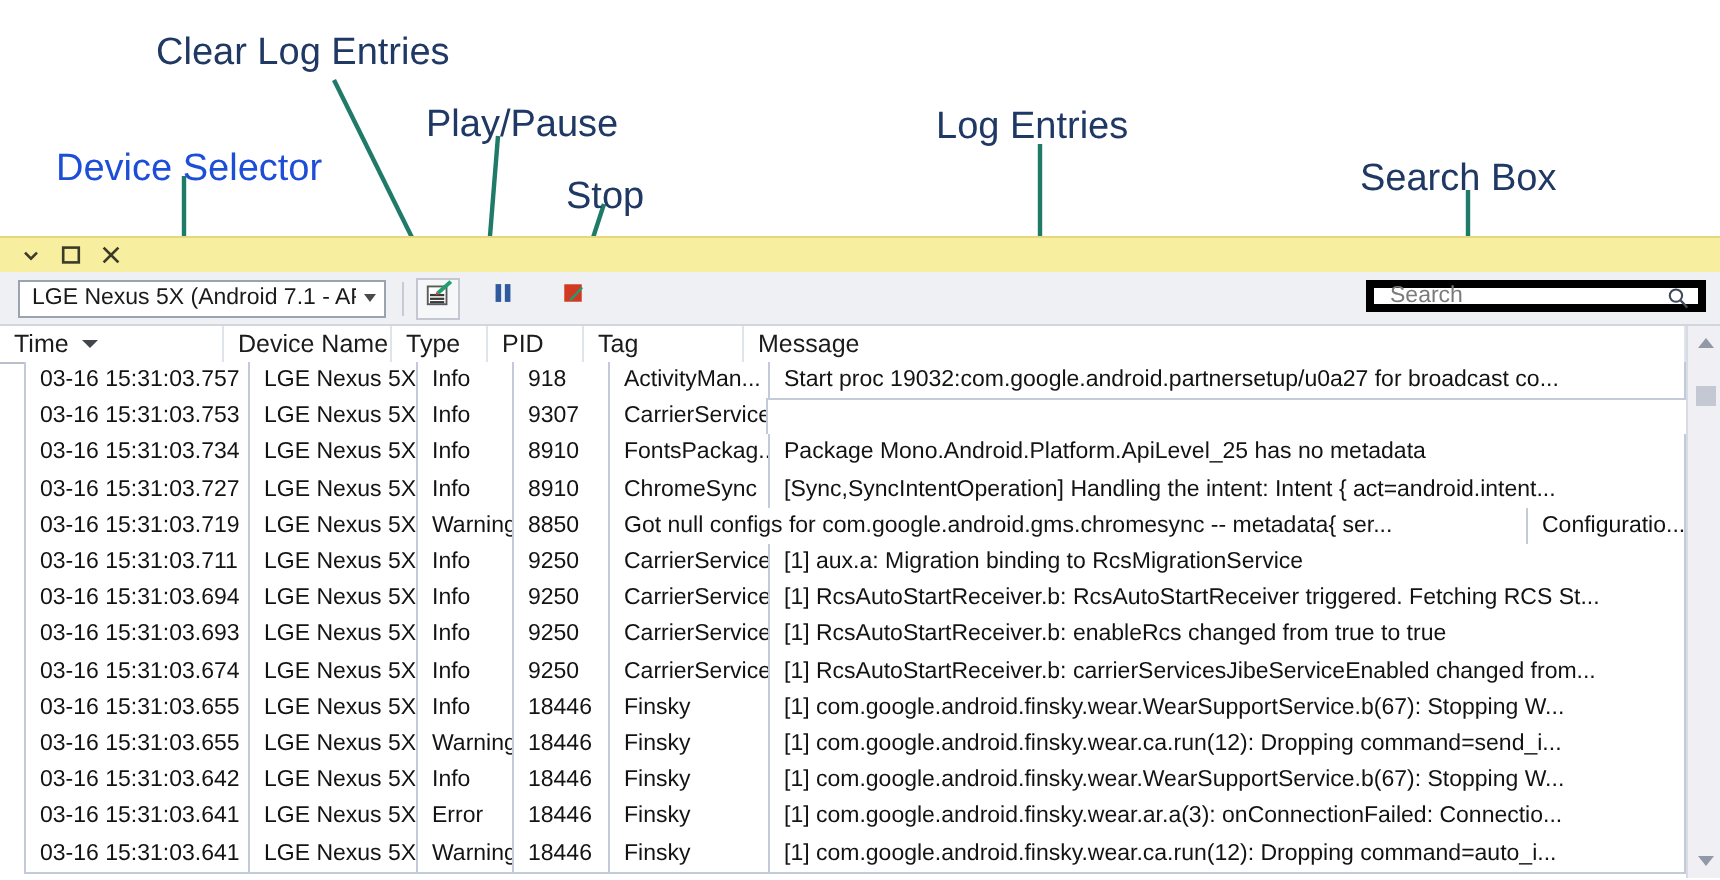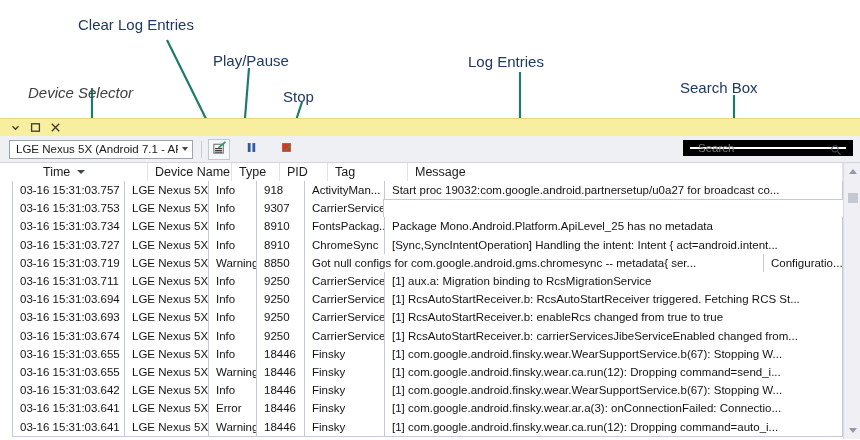--- a/index.html
+++ b/index.html
@@ -10,21 +10,21 @@
     overflow:hidden;
     position:relative;
   }
 
   
   #annotations{position:absolute;left:0;top:0;width:860px;height:440px;pointer-events:none;}
   .anno-label{
     position:absolute;
     color:#1f3864;
     font-family:"Liberation Sans", sans-serif;
-    font-size:15px;
+    font-size:19px;
     white-space:nowrap;
     letter-spacing:0px;
   }
 
   
   #device-log-window{
     position:absolute;left:0;top:118px;width:860px;height:322px;
     background:#ffffff;
     box-sizing:border-box;
   }
@@ -74,21 +74,21 @@
   .tbtn{
     width:22px;height:21px;
     display:flex;align-items:center;justify-content:center;
     box-sizing:border-box;
   }
   .tbtn.framed{border:1px solid #c3c7d1;background:#f6f7f9;}
 
   .search-wrap{
     position:absolute;right:7px;top:4px;
     width:170px;height:16px;
-    background:#ffffff;border:7px solid #000000;
+    background:#ffffff;border:4px solid #000000;
     box-sizing:border-box;
     display:flex;align-items:center;
     padding:0 4px 0 6px;
   }
   .search-wrap input{
     border:0;outline:0;flex:1;width:100%;
     font-size:11.5px;color:#222;
     font-family:"Liberation Sans", sans-serif;
     background:transparent;
   }
@@ -103,21 +103,20 @@
     display:flex;
     box-sizing:border-box;
   }
   .grid-main{flex:1;min-width:0;overflow:hidden;}
 
   .hdr{
     display:flex;height:19px;align-items:stretch;
     background:#ffffff;
     border-bottom:1px solid #b9c0cc;
     box-sizing:border-box;
-    margin-left:36px;
   }
   .hdr .hc{
     display:flex;align-items:center;
     font-size:12.5px;color:#1b1b1b;
     padding-left:7px;
     box-sizing:border-box;
     border-right:1px solid #dfe3ea;
     position:relative;
   }
   .hdr .hc .sortarrow{
@@ -183,21 +182,21 @@
     <line x1="167" y1="40" x2="219" y2="145"></line>
     <line x1="249" y1="68" x2="243" y2="143"></line>
     <line x1="302" y1="102" x2="288" y2="145"></line>
     <line x1="520" y1="72" x2="520" y2="248"></line>
     <line x1="734" y1="95" x2="734" y2="152"></line>
   </g>
 </svg>
 
 <div id="anno-labels">
     <div class="anno-label" style="left: 78px; top: 16px; color: rgb(31, 56, 100);">Clear Log Entries</div>
-    <div class="anno-label" style="left: 28px; top: 84px; color: #404040; font-style: italic;">Device Selector</div>
+    <div class="anno-label" style="left: 28px; top: 74px; color: #1d4ed8;">Device Selector</div>
     <div class="anno-label" style="left: 213px; top: 52px; color: rgb(31, 56, 100);">Play/Pause</div>
     <div class="anno-label" style="left: 283px; top: 88px; color: rgb(31, 56, 100);">Stop</div>
     <div class="anno-label" style="left: 468px; top: 53px; color: rgb(31, 56, 100);">Log Entries</div>
     <div class="anno-label" style="left: 680px; top: 79px; color: rgb(31, 56, 100);">Search Box</div>
   </div>
 
 <div id="device-log-window">
 
   <div class="titlebar">
     <div class="tb-icons">

